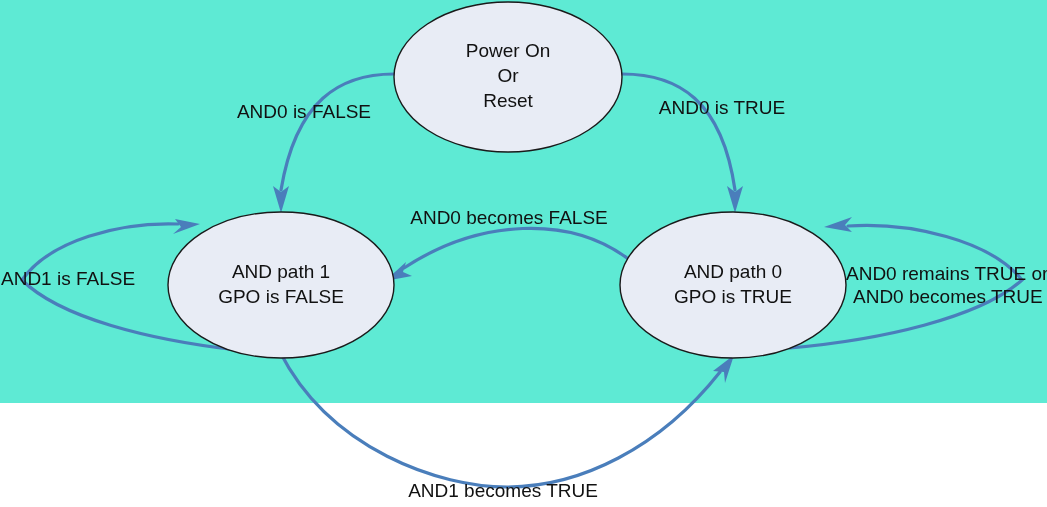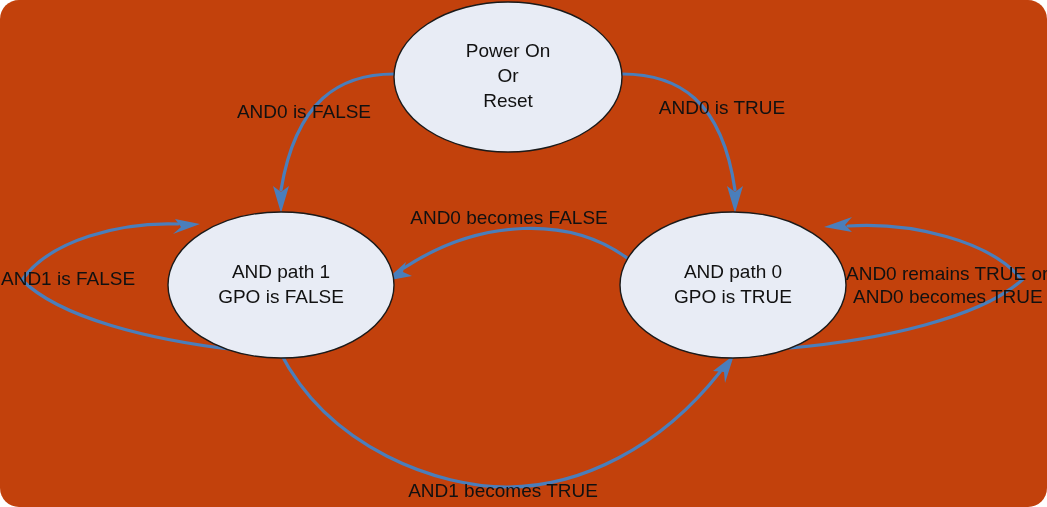--- a/index.html
+++ b/index.html
@@ -11,23 +11,22 @@
   body {
     font-family: "Liberation Sans", sans-serif;
     width: 1047px;
     height: 507px;
     overflow: hidden;
     position: relative;
   }
   #diagram-root {
     position: relative;
     width: 1047px;
-    height: 507px;
-    background: #c2410c;
-    border-radius: 19px;
+    height: 403px;
+    background: #5eead4;
   }
   svg.diagram-canvas {
     position: absolute;
     left: 0;
     top: 0;
     width: 1047px;
     height: 507px;
   }
   .state-ellipse {
     fill: #e8ecf5;

